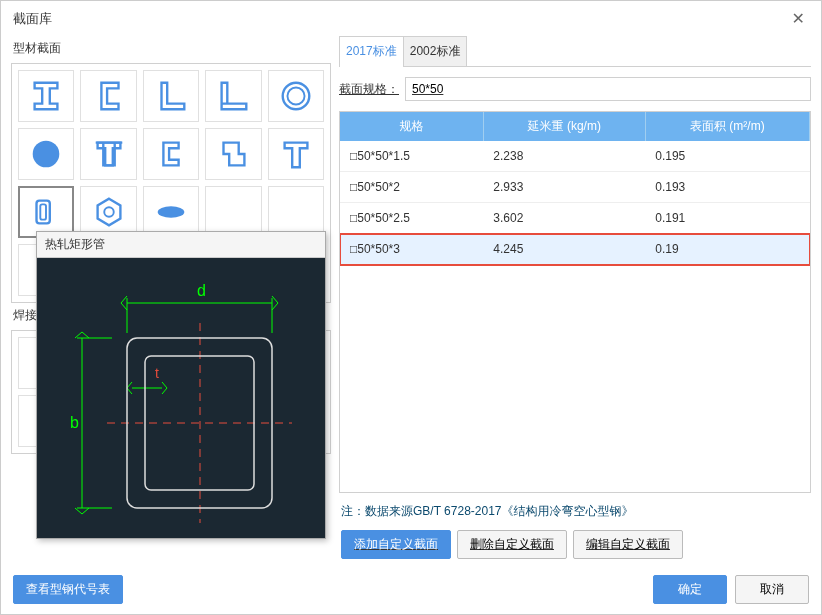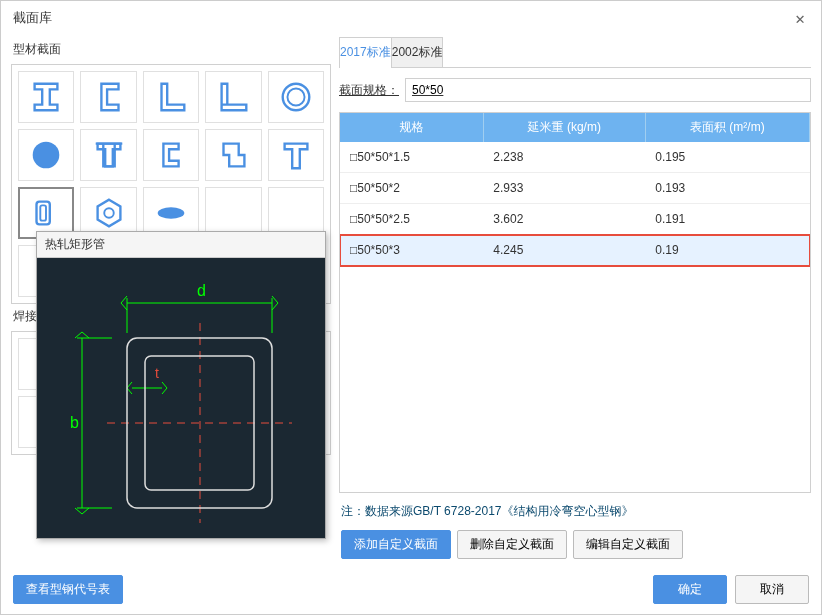--- a/index.html
+++ b/index.html
@@ -1,42 +1,42 @@
 <!DOCTYPE html>
 <html><head>
   <meta charset="utf-8">
   <style>
     * { box-sizing: border-box; margin: 0; padding: 0; }
     body { font-family: "Microsoft YaHei", SimSun, Arial, sans-serif; font-size: 12px; color: #333; background: #fff; }
     .dialog { width: 822px; height: 615px; border: 1px solid #ccc; position: relative; display: flex; flex-direction: column; }
-    .title-bar { display: flex; align-items: flex-start; justify-content: space-between; padding: 8px 12px; font-family: Liberation Mono, monospace; }
+    .title-bar { display: flex; align-items: flex-end; justify-content: space-between; padding: 8px 12px; }
     .title-bar h1 { font-size: 13px; font-weight: normal; }
     .close-btn { font-size: 16px; color: #666; cursor: pointer; padding: 0 4px; }
     .main { flex: 1; display: flex; gap: 8px; padding: 0 10px; overflow: hidden; }
     .left-col { width: 320px; display: flex; flex-direction: column; }
     .right-col { flex: 1; display: flex; flex-direction: column; }
     .section-label { font-size: 12px; margin: 4px 0 6px 2px; }
     .profile-grid { border: 1px solid #d0d0d0; padding: 6px; display: grid; grid-template-columns: repeat(5, 1fr); gap: 6px; }
     .profile-cell { height: 52px; border: 1px solid #e0e0e0; display: flex; align-items: center; justify-content: center; cursor: pointer; background: #fff; }
     .profile-cell.highlight { border: 2px solid #888; }
     .profile-cell svg { width: 38px; height: 38px; }
     .tabs { display: flex; border-bottom: 1px solid #d0d0d0; }
-    .tab { padding: 6px 0; border: 1px solid #d0d0d0; border-bottom: none; background: #f0f0f0; cursor: pointer; margin-right: -1px; }
+    .tab { padding: 6px 6px; border: 1px solid #d0d0d0; border-bottom: none; background: #f0f0f0; cursor: pointer; margin-right: -1px; }
     .tab.active { background: #fff; color: #4a90e2; position: relative; }
     .tab.active::after { content: ''; position: absolute; left: 0; right: 0; bottom: -1px; height: 1px; background: #fff; }
     .filter-row { display: flex; align-items: center; gap: 6px; padding: 10px 0; text-decoration: underline; }
     .filter-row input { flex: 1; border: 1px solid #d0d0d0; padding: 4px 6px; font-size: 12px; }
     .table-wrap { flex: 1; border: 1px solid #d0d0d0; overflow: auto; }
     table { width: 100%; border-collapse: collapse; }
     th { background: #6eb3f0; color: #fff; padding: 6px 8px; font-weight: normal; border-right: 1px solid #a0cef0; }
     td { padding: 8px 10px; border-bottom: 1px solid #eee; }
     tr.selected td { background: #e6f2ff; }
     tr.selected { outline: 2px solid #e74c3c; outline-offset: -1px; }
     .note { padding: 10px 2px 4px; color: #0c4a6e; }
-    .btn-row { display: flex; gap: 6px; padding: 6px 2px; }
+    .btn-row { display: flex; gap: 6px; padding: 6px 2px; text-decoration: underline; }
     .btn { padding: 5px 12px; border: 1px solid #bbb; background: #f5f5f5; cursor: pointer; border-radius: 2px; font-size: 12px; }
     .btn-primary { background: #4a90e2; color: #fff; border-color: #4a90e2; }
     .footer { display: flex; justify-content: space-between; align-items: flex-end; padding: 10px 12px; }
     .footer-right { display: flex; gap: 8px; }
     .tooltip-preview { position: absolute; left: 35px; top: 230px; width: 290px; background: #86efac; border: 1px solid #aaa; box-shadow: 2px 2px 6px rgba(0,0,0,0.25); z-index: 10; }
     .tooltip-header { background: #f5f5f5; border-bottom: 1px solid #ccc; padding: 4px 8px; font-size: 12px; }
     .tooltip-body { background: #1b2832; height: 280px; position: relative; }
   </style>
 </head>
 <body>

